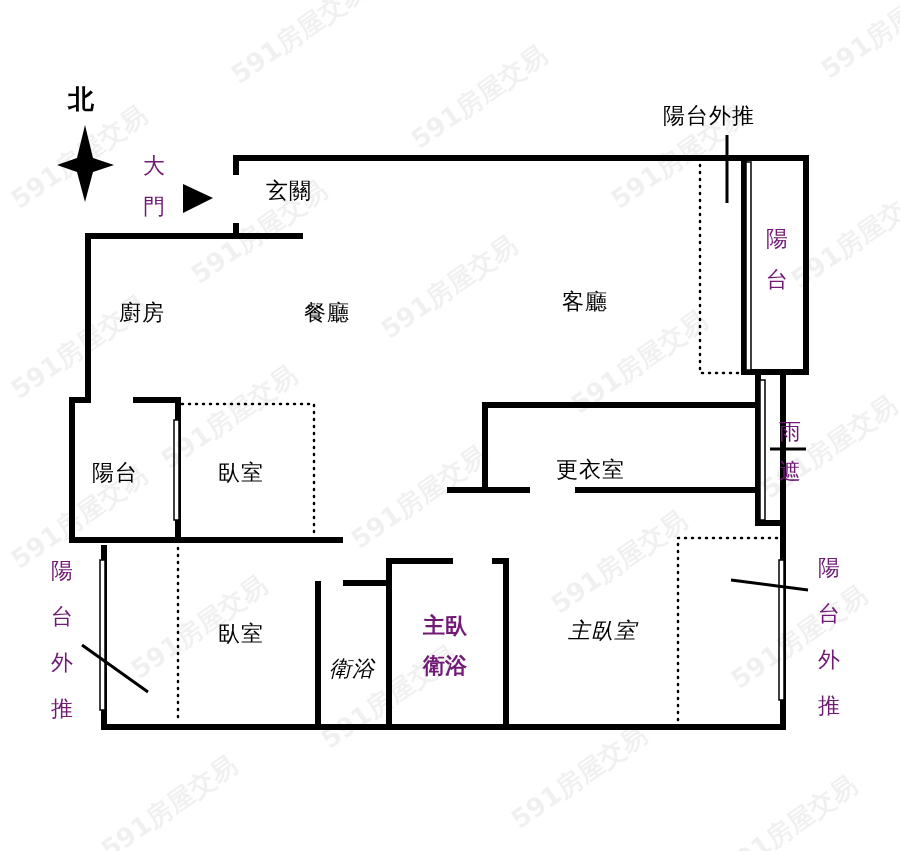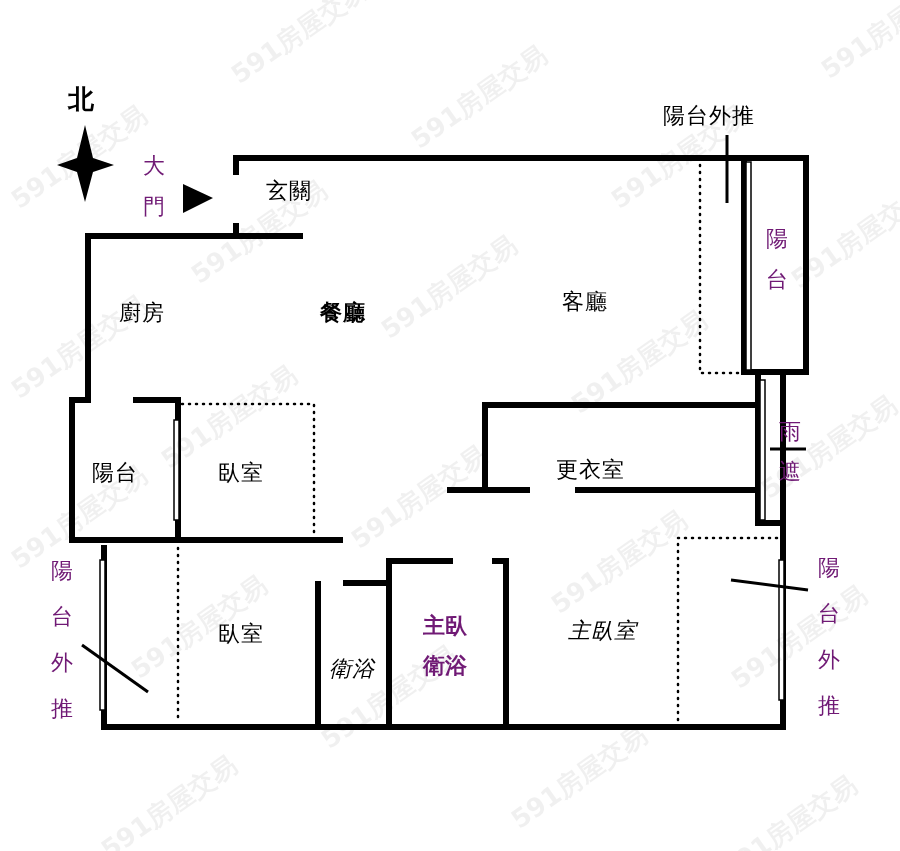--- a/index.html
+++ b/index.html
@@ -104,21 +104,21 @@
 <div class="wm" style="left:720px;top:620px;">591房屋交易</div>
 <div class="wm" style="left:500px;top:760px;">591房屋交易</div>
 <div class="wm" style="left:90px;top:790px;">591房屋交易</div>
 <div class="wm" style="left:710px;top:810px;">591房屋交易</div>
 <div class="wm" style="left:0px;top:500px;">591房屋交易</div>
 
 <div class="lbl" style="left:68px;top:86px;font-size:26px;font-weight:bold;">北</div>
 <div class="vlbl" style="left:142px;top:145px;">大門</div>
 <div class="lbl" style="left:266px;top:180px;">玄關</div>
 <div class="lbl" style="left:119px;top:302px;">廚房</div>
-<div class="lbl" style="left:320px;top:302px;font-weight:bold;">餐廳</div>
+<div class="lbl" style="left:304px;top:302px;">餐廳</div>
 <div class="lbl" style="left:562px;top:291px;">客廳</div>
 <div class="vlbl" style="left:765px;top:218px;">陽台</div>
 <div class="lbl" style="left:92px;top:462px;">陽台</div>
 <div class="lbl" style="left:218px;top:462px;">臥室</div>
 <div class="lbl" style="left:556px;top:459px;">更衣室</div>
 <div class="vlbl" style="left:778px;top:412px;line-height:40px;">雨遮</div>
 <div class="lbl" style="left:218px;top:623px;">臥室</div>
 <div class="lbl" style="left:329px;top:658px;font-style:italic;">衛浴</div>
 <div class="vlbl" style="left:420px;top:606px;width:50px;line-height:40px;font-weight:bold;">主臥衛浴</div>
 <div class="lbl" style="left:568px;top:620px;font-style:italic;">主臥室</div>

